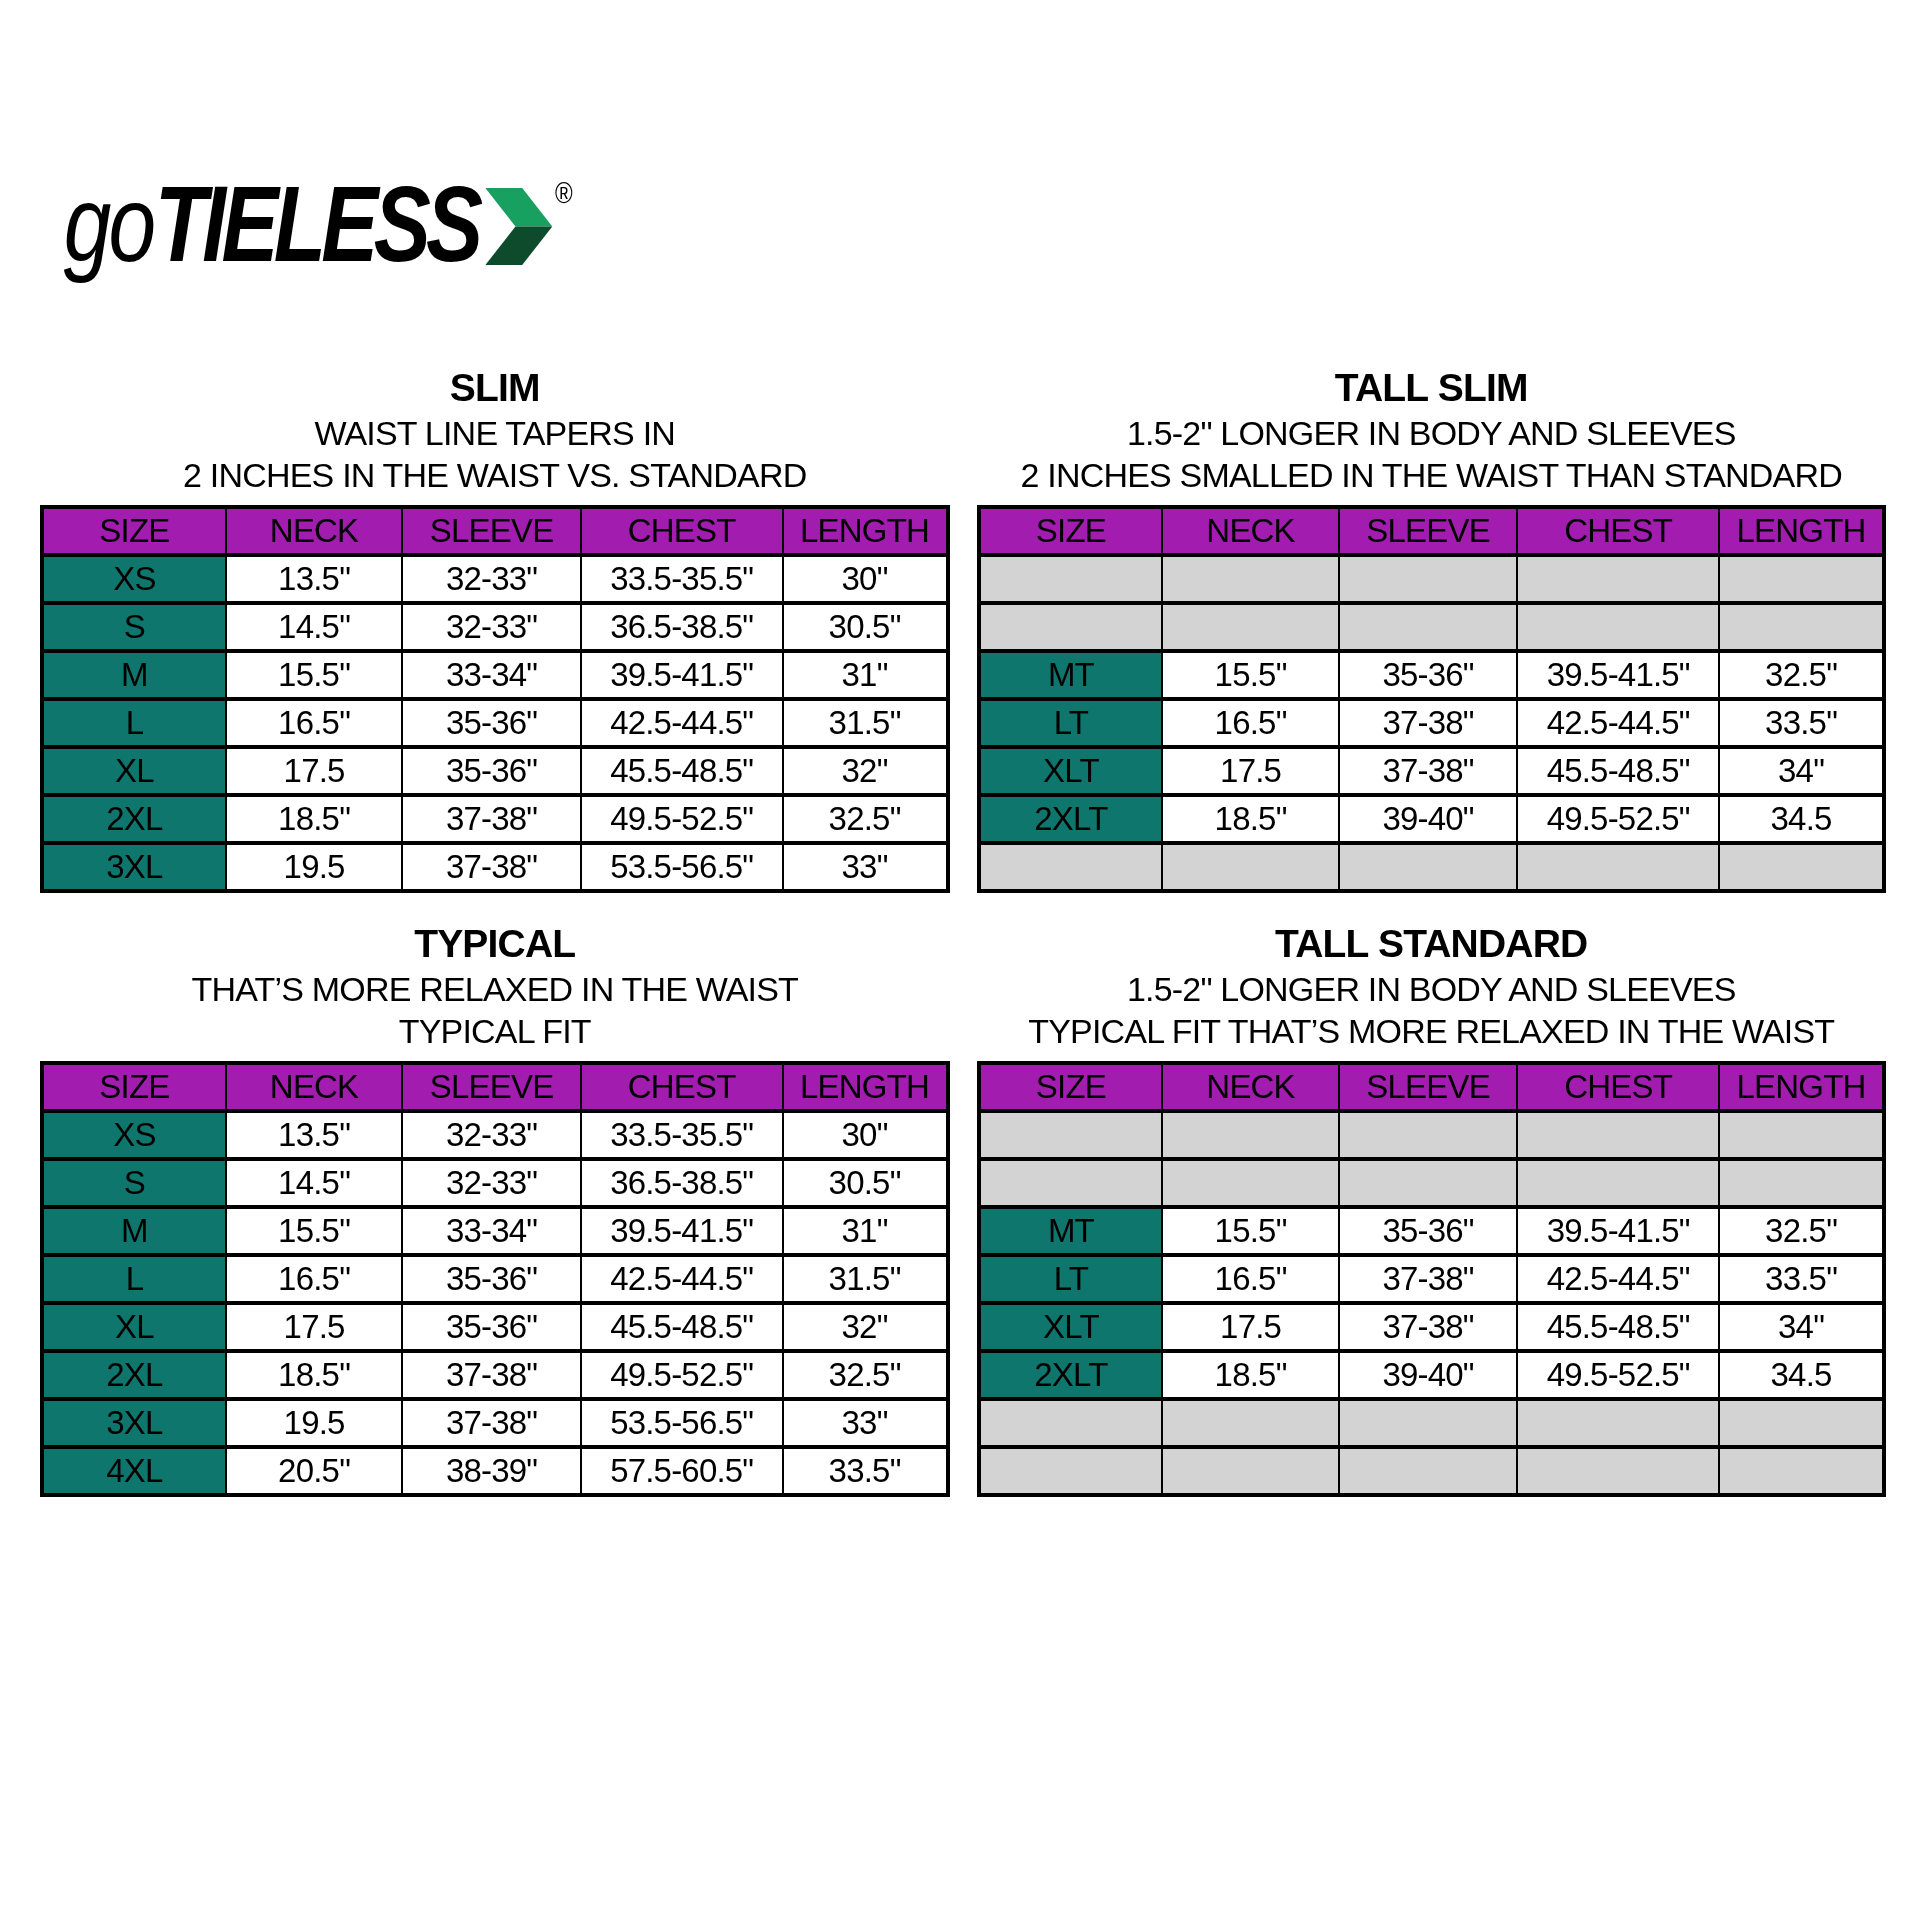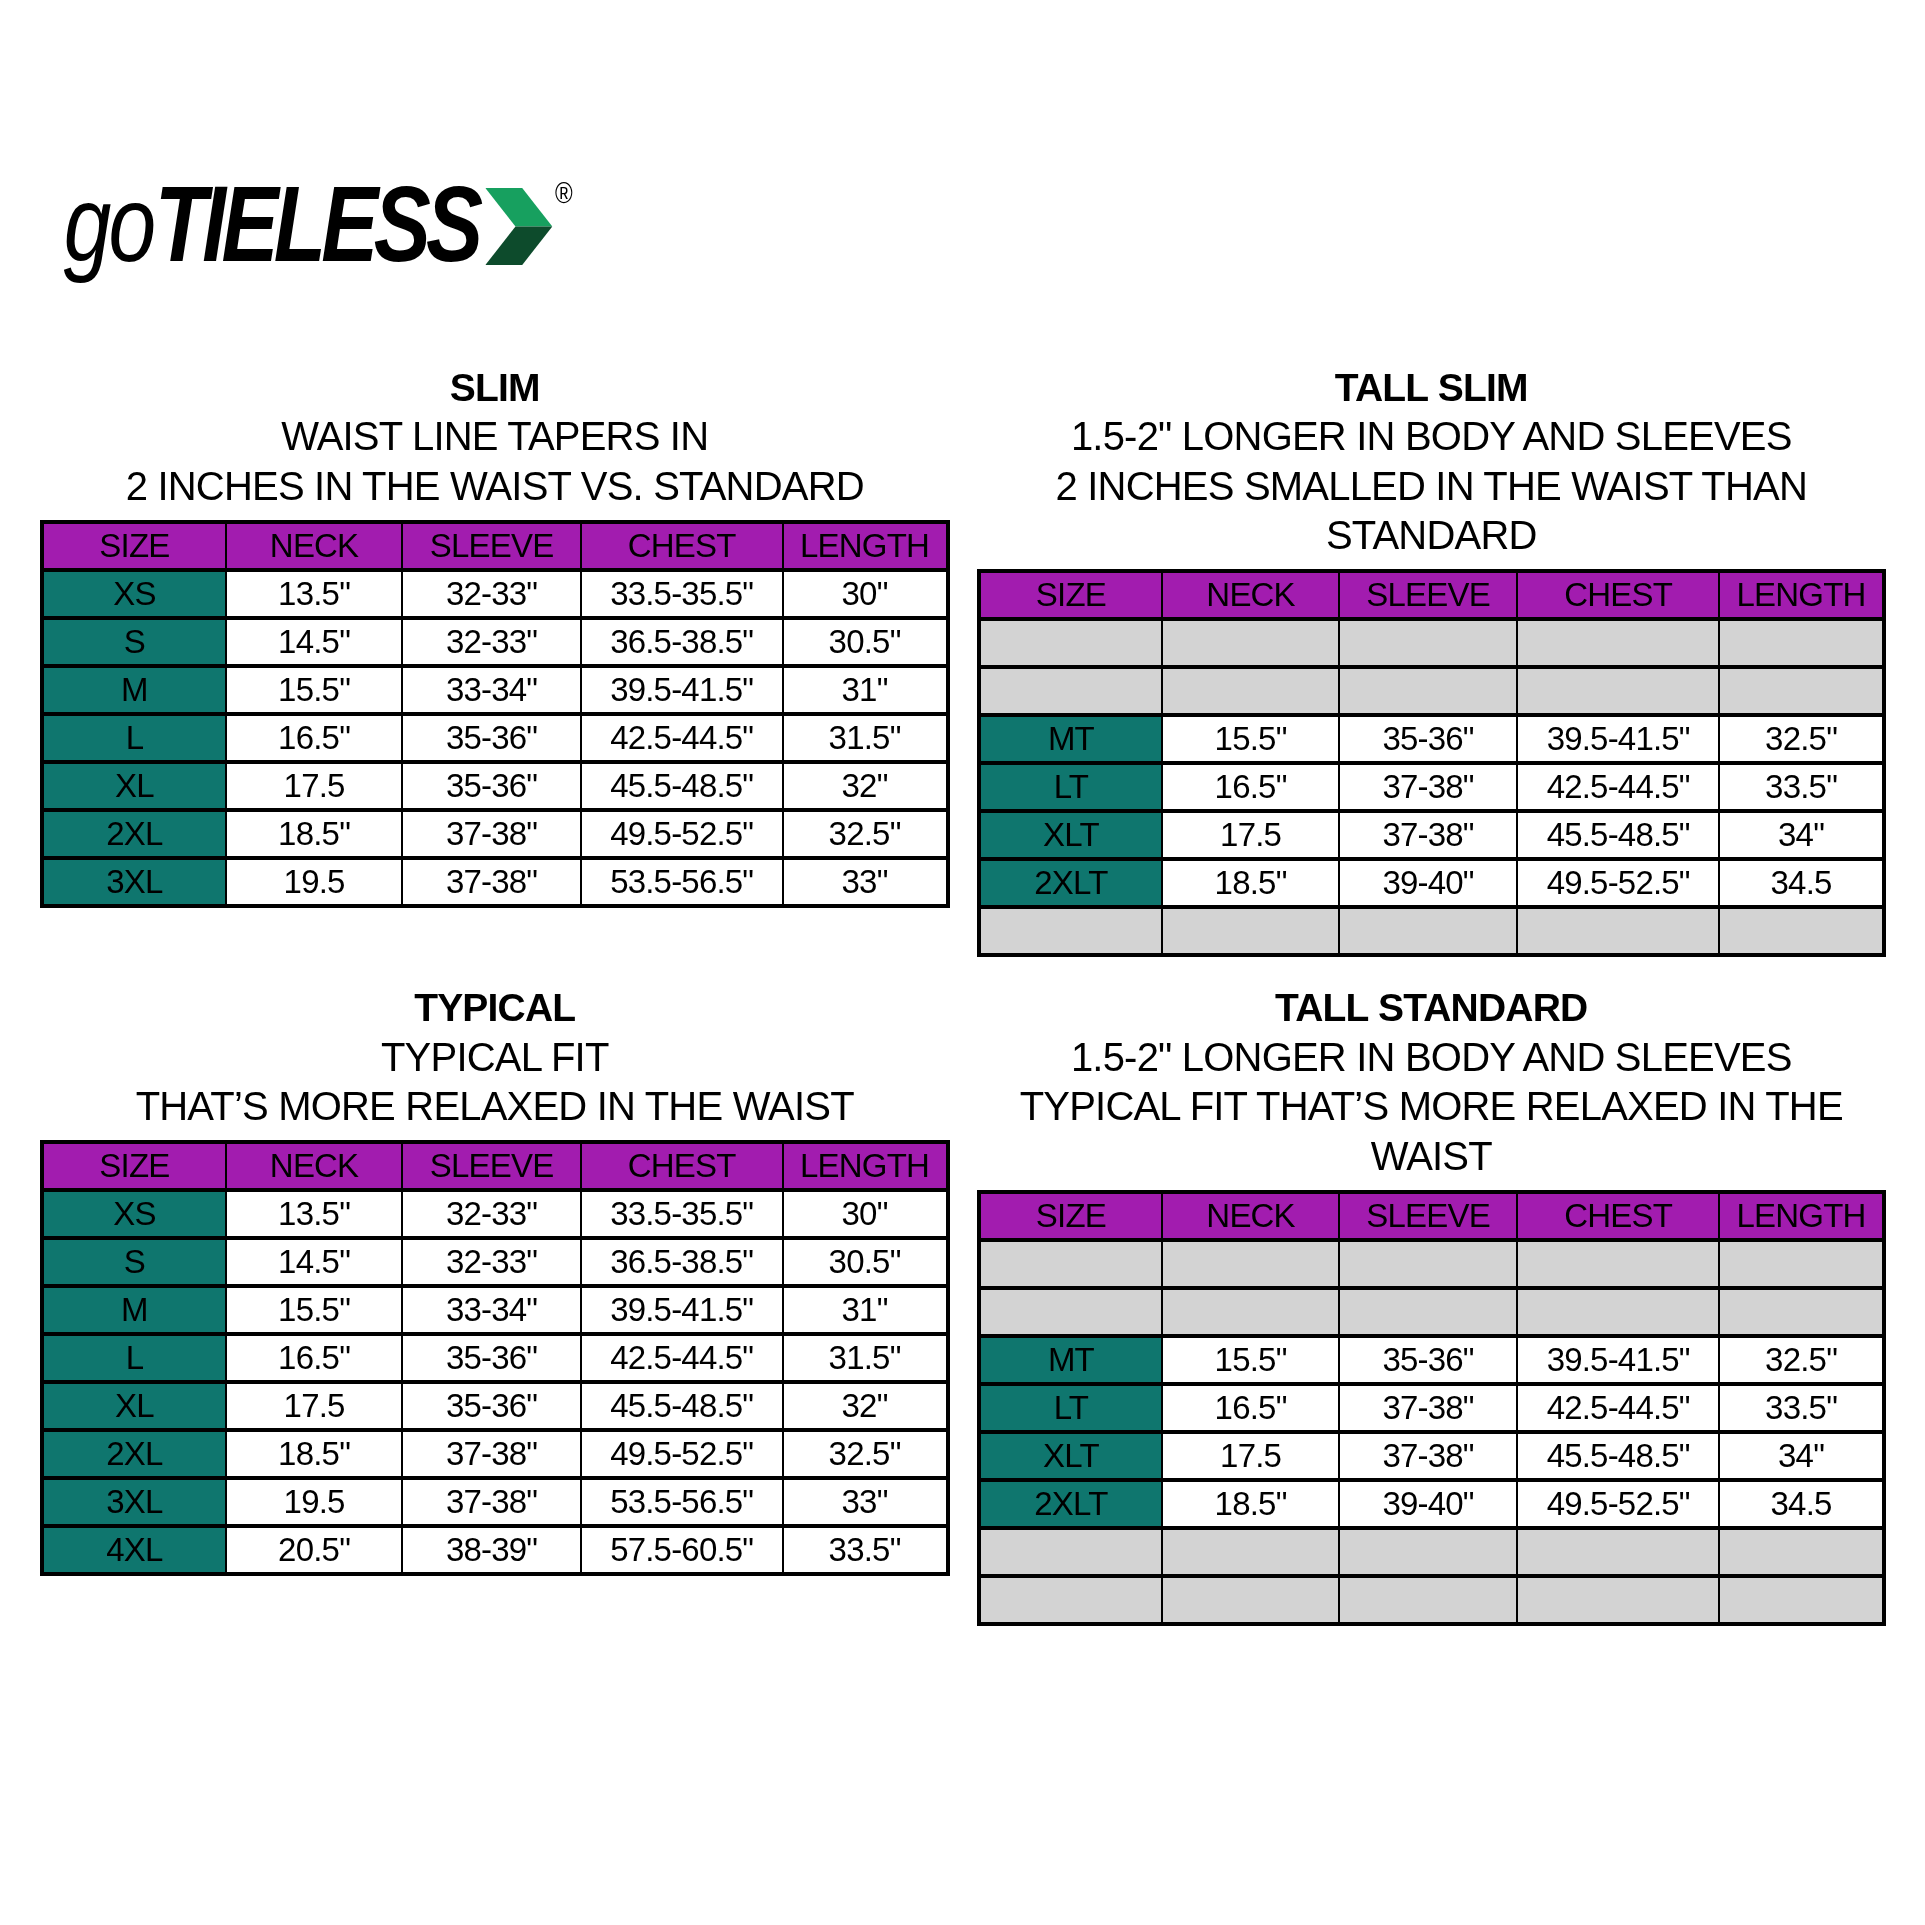--- a/index.html
+++ b/index.html
@@ -22,21 +22,21 @@
   .logo-arrow { margin-left:8.4px; margin-top:22px; }
   .logo-reg { font-size:30px; margin-top:10px; margin-left:3.4px; font-weight:400; }
   
   .grid {
     margin:80px 40px 0 40px;
     display:grid; grid-template-columns:1fr 1fr;
     column-gap:20px; row-gap:46px;gap:27px;
   }
   .title-block { text-align:center; margin-bottom:8.4px; letter-spacing:-0.8px; }
   .quad-title { font-size:39px; font-weight:700; line-height:1.24; }
-  .quad-sub { font-size:40px; font-weight:400; line-height:1.24; }
+  .quad-sub { font-size:34px; font-weight:400; line-height:1.24; }
   
   table {
     width:100%; border-collapse:collapse; table-layout:fixed;
     border:4.2px solid #000;
   }
   th, td {
     border:2.5px solid #000; border-top-width:4.2px; border-bottom-width:4.2px;
     height:48px; padding:0; text-align:center; vertical-align:middle;
     font-size:33px; font-weight:400; letter-spacing:-0.8px;
     overflow:hidden; white-space:nowrap;
@@ -215,22 +215,22 @@
             <td class="blank"></td>
             <td class="blank"></td>
           </tr>
         </tbody>
     </table>
   </section>
 
   <section>
     <div class="title-block">
       <div class="quad-title">TYPICAL</div>
+      <div class="quad-sub">THAT’S MORE RELAXED IN THE WAIST</div>
       <div class="quad-sub">TYPICAL FIT</div>
-      <div class="quad-sub">THAT’S MORE RELAXED IN THE WAIST</div>
     </div>
     <table>
       <colgroup>
           <col class="c-size">
           <col class="c-neck">
           <col class="c-sleeve">
           <col class="c-chest">
           <col class="c-length">
         </colgroup>
       <thead>

